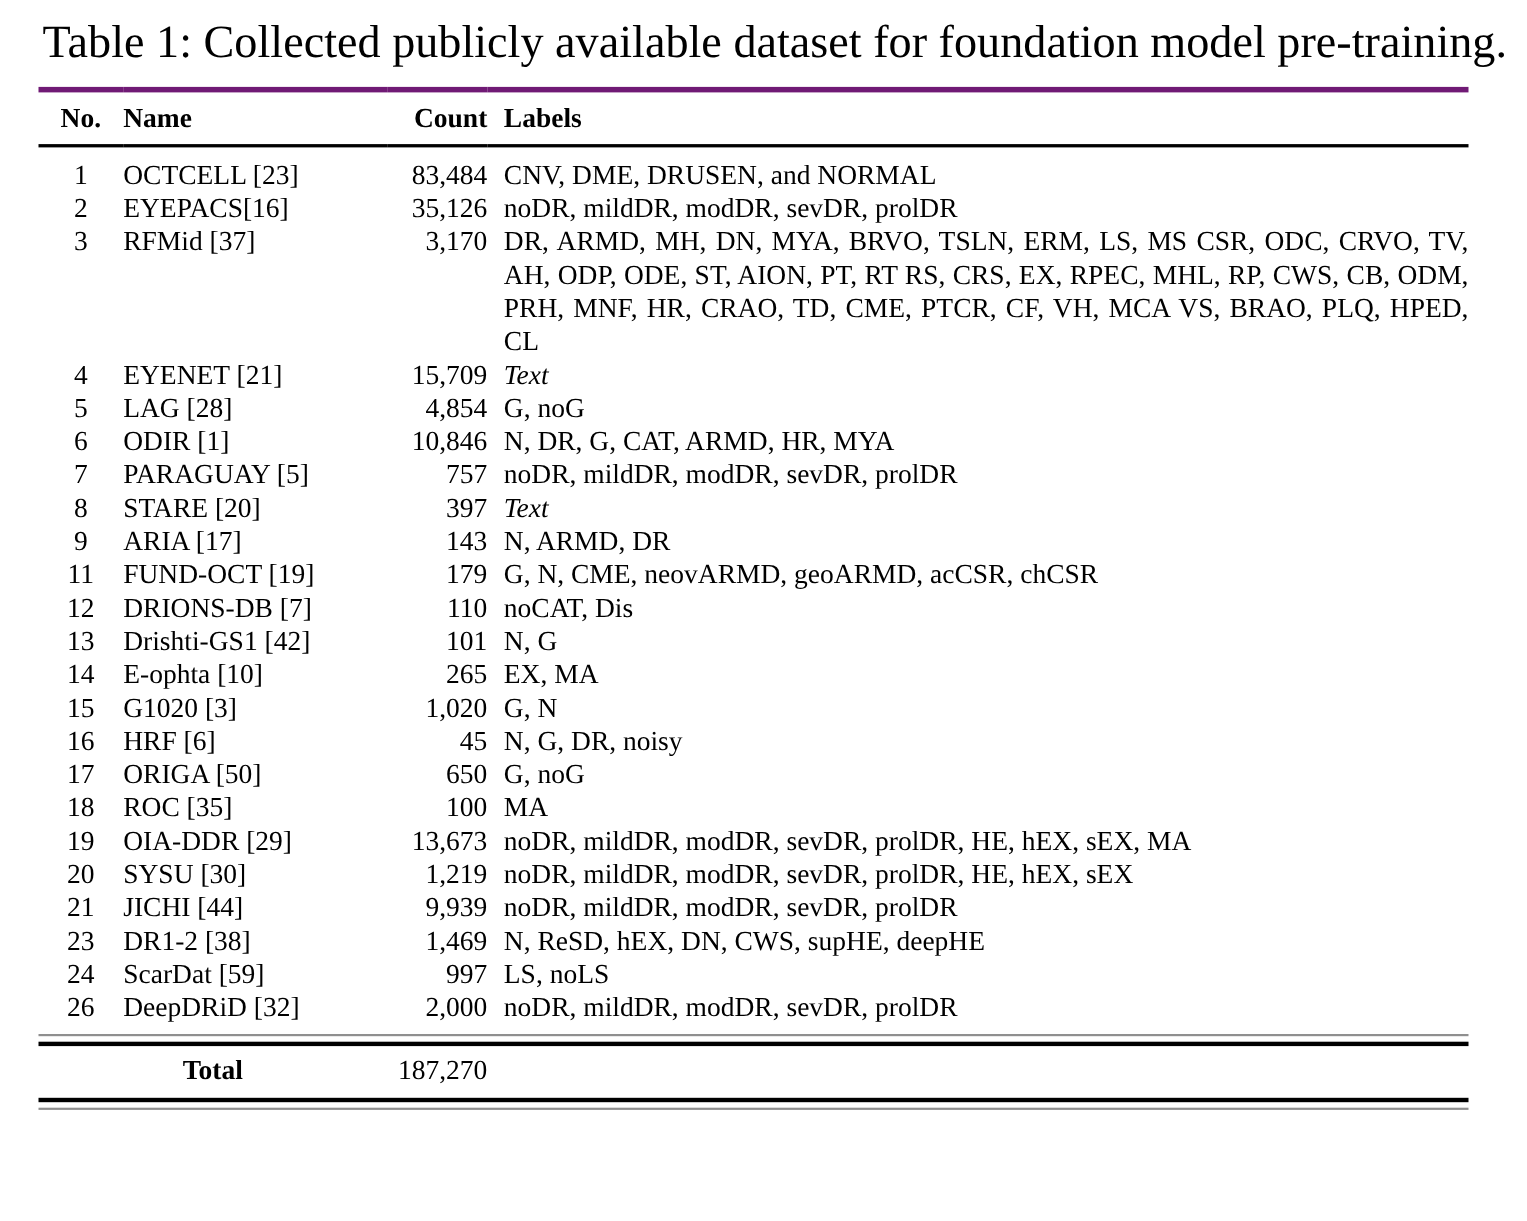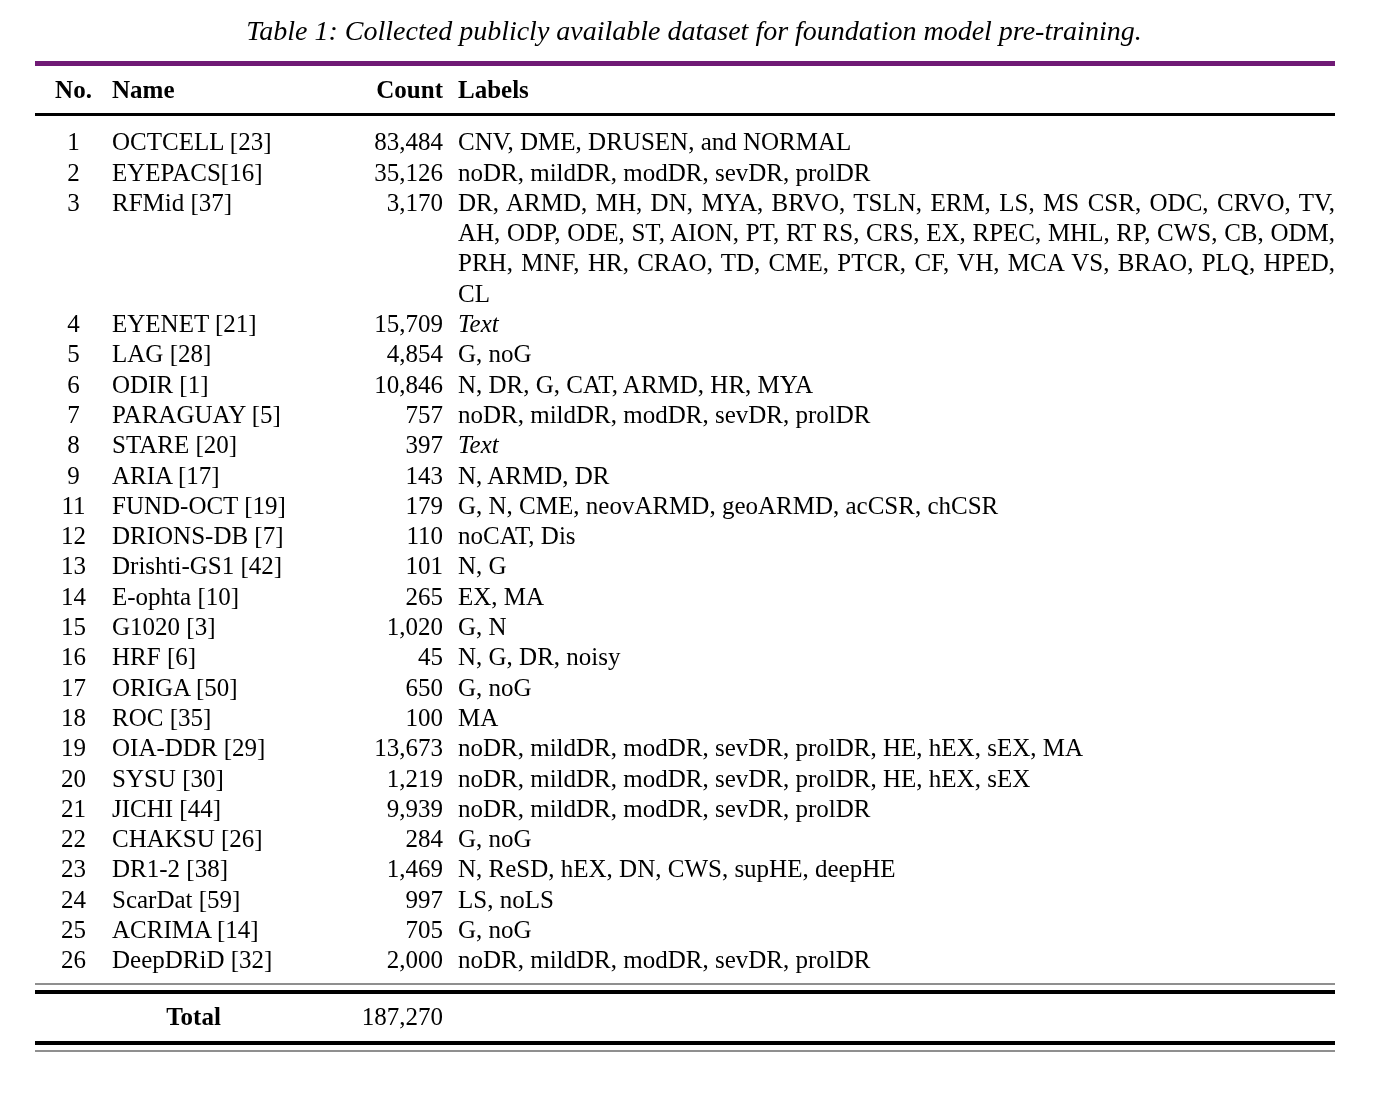--- a/index.html
+++ b/index.html
@@ -12,26 +12,25 @@
   .page {
     position: relative;
     width: 1388px;
     height: 1110px;
     overflow: hidden;
     background: #ffffff;
   }
   .caption {
     padding-top: 13px;
     margin: 0 18px 13px 18px;
-    text-align: center;
-    font-size: 28px;
+    text-align: right;
+    font-size: 42px;
     line-height: 1.25;
     white-space: nowrap;
     letter-spacing: 0px;
-    font-style: italic;
   }
   table.datatable {
     margin-left: 35px;
     width: 1300px;
     border-collapse: collapse;
     table-layout: fixed;
     border-top: 5px solid #701a75;
     font-size: 25px;
     line-height: 30.3px;
   }
@@ -222,42 +221,30 @@
     <td class="c-count">1,219</td>
     <td class="c-labels">noDR, mildDR, modDR, sevDR, prolDR, HE, hEX, sEX</td>
   </tr>
         <tr>
     <td class="c-no">21</td>
     <td class="c-name">JICHI [44]</td>
     <td class="c-count">9,939</td>
     <td class="c-labels">noDR, mildDR, modDR, sevDR, prolDR</td>
   </tr>
         <tr>
-    <td class="c-no">22</td>
-    <td class="c-name">CHAKSU [26]</td>
-    <td class="c-count">284</td>
-    <td class="c-labels">G, noG</td>
-  </tr>
-        <tr>
     <td class="c-no">23</td>
     <td class="c-name">DR1-2 [38]</td>
     <td class="c-count">1,469</td>
     <td class="c-labels">N, ReSD, hEX, DN, CWS, supHE, deepHE</td>
   </tr>
         <tr>
     <td class="c-no">24</td>
     <td class="c-name">ScarDat [59]</td>
     <td class="c-count">997</td>
     <td class="c-labels">LS, noLS</td>
-  </tr>
-        <tr>
-    <td class="c-no">25</td>
-    <td class="c-name">ACRIMA [14]</td>
-    <td class="c-count">705</td>
-    <td class="c-labels">G, noG</td>
   </tr>
         <tr>
     <td class="c-no">26</td>
     <td class="c-name">DeepDRiD [32]</td>
     <td class="c-count">2,000</td>
     <td class="c-labels">noDR, mildDR, modDR, sevDR, prolDR</td>
   </tr>
       </tbody>
     <tfoot>
       <tr class="rule-row">

